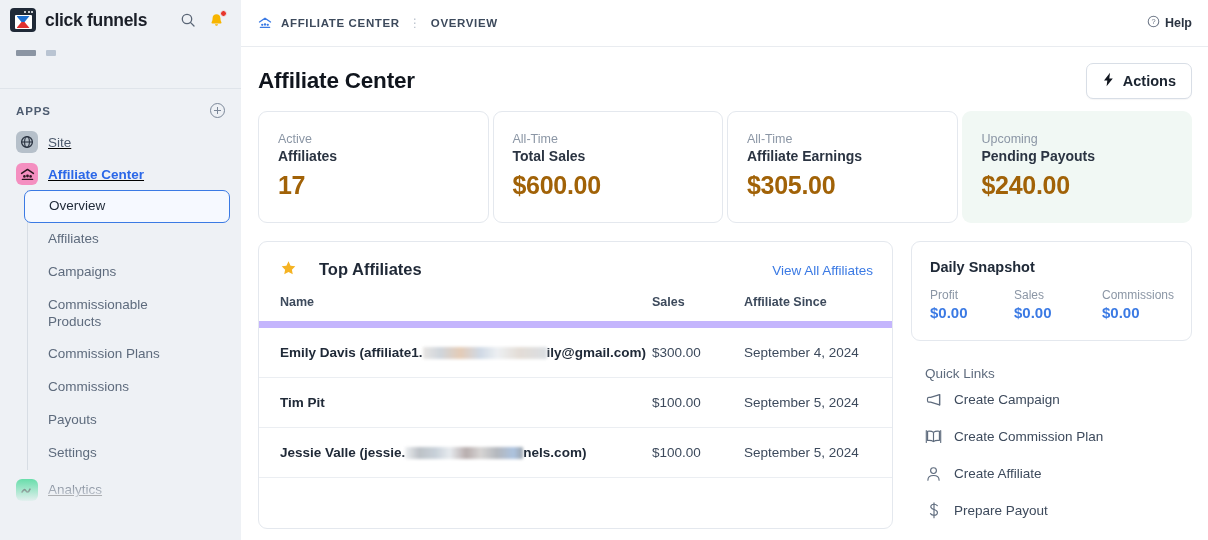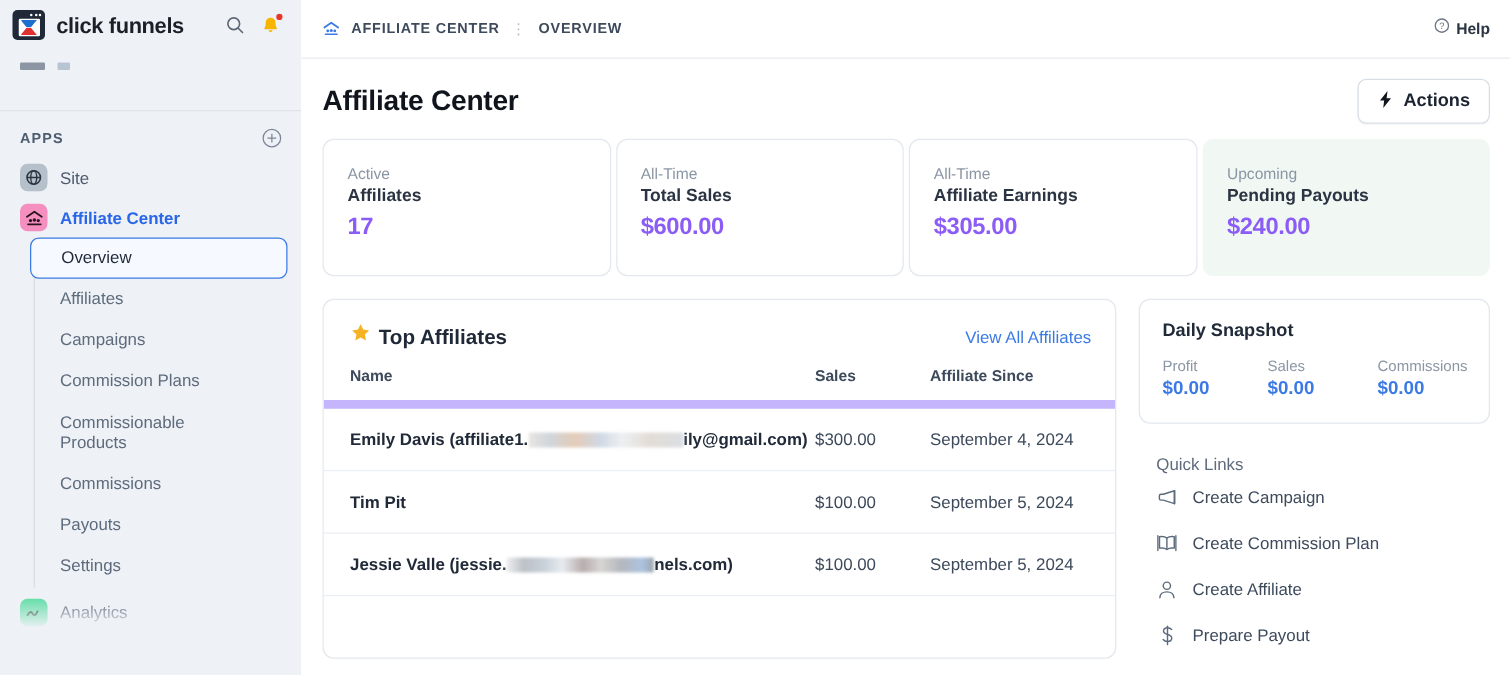--- a/index.html
+++ b/index.html
@@ -62,21 +62,21 @@
   .apps-head {
     display: flex; align-items: center; justify-content: space-between;
     padding: 14px 16px 8px 16px;
   }
   .apps-label { font-size: 11.5px; font-weight: 700; letter-spacing: .9px; color: #4e5c70; }
   .plus-circle { width: 15px; height: 15px; border: 1.3px solid #7b8798; border-radius: 50%; position: relative; cursor: pointer; }
   .plus-circle:before, .plus-circle:after { content:""; position: absolute; background: #7b8798; }
   .plus-circle:before { left: 3px; right: 3px; top: 6px; height: 1.3px; }
   .plus-circle:after { top: 3px; bottom: 3px; left: 6px; width: 1.3px; }
 
-  .app-row { display: flex; align-items: center; gap: 10px; padding: 5px 16px; cursor: pointer; }
+  .app-row { display: flex; align-items: center; gap: 10px; padding: 5px 16px; cursor: pointer; text-decoration: underline; }
   .app-ico { width: 22px; height: 22px; border-radius: 6px; flex: 0 0 22px; display:flex; align-items:center; justify-content:center; }
   .app-ico.site { background: #b6c0ca; }
   .app-ico.aff { background: #f48fc0; }
   .app-ico.ana { background: #57dba1; }
   .app-name { font-size: 13.5px; color: #4d5a6d; }
   .app-name.active { color: #2a67e8; font-weight: 700; }
 
   .subnav { margin-left: 27px; border-left: 1px solid #d7dde4; padding-left: 0; }
   .sub-item {
     font-size: 13.5px; color: #5e6b7d; padding: 8px 0 8px 20px; cursor: pointer; line-height: 1.25;
@@ -127,29 +127,29 @@
   .content { flex: 1; padding: 12px 16px 0 17px; overflow: hidden; }
 
   .stats { display: grid; grid-template-columns: repeat(4, 1fr); gap: 4px; }
   .stat {
     border: 1px solid #e4e8ee; border-radius: 9px; background: #fff;
     padding: 20px 19px 22px 19px; min-height: 110px;
   }
   .stat.tinted { background: #f1f8f4; border-color: transparent; }
   .stat-sub { font-size: 12.5px; color: #8b96a5; margin-bottom: 2px; }
   .stat-label { font-size: 14px; font-weight: 700; color: #2b3442; margin-bottom: 7px; }
-  .stat-value { font-size: 19px; font-weight: 700; color: #8b5cf6; letter-spacing: -.3px; }
+  .stat-value { font-size: 25px; font-weight: 700; color: #a16207; letter-spacing: -.3px; }
 
   .lower { display: flex; gap: 18px; margin-top: 18px; }
   .card {
     border: 1px solid #e4e8ee; border-radius: 9px; background: #fff;
   }
   .table-card { flex: 1; overflow: hidden; }
   .tc-head { display: flex; align-items: center; padding: 18px 19px 14px 21px; }
-  .tc-title-wrap { display: flex; align-items: flex-end; gap: 6px; flex: 1; }
+  .tc-title-wrap { display: flex; align-items: flex-start; gap: 22px; flex: 1; }
   .tc-title { font-size: 16.5px; font-weight: 700; color: #1f2836; }
   .view-all { font-size: 13.5px; color: #3b7ae4; cursor: pointer; }
 
   table { width: 100%; border-collapse: collapse; }
   thead th {
     font-size: 12.5px; font-weight: 700; color: #3d4a5c; text-align: left;
     padding: 0 0 12px 0; border-bottom: 7px solid #c4b5fd;
   }
   thead th.c-name { padding-left: 21px; }
   thead th.c-sales { width: 92px; }
@@ -252,22 +252,22 @@
             <path d="M2.4 12.4h10.2" stroke="#2b1620" stroke-width="1.4" stroke-linecap="round"></path>
           </svg>
       </span>
       <span class="app-name active">Affiliate Center</span>
     </div>
 
     <div class="subnav">
       <div class="sub-item selected">Overview</div>
       <div class="sub-item">Affiliates</div>
       <div class="sub-item">Campaigns</div>
+      <div class="sub-item" style="max-width:120px">Commissionable Products</div>
       <div class="sub-item">Commission Plans</div>
-      <div class="sub-item" style="max-width:120px">Commissionable Products</div>
       <div class="sub-item">Commissions</div>
       <div class="sub-item">Payouts</div>
       <div class="sub-item">Settings</div>
     </div>
 
     <div class="app-row" style="margin-top:4px">
       <span class="app-ico ana">
         <svg width="14" height="14" viewBox="0 0 14 14">
             <path d="M2 9.2c1.6-3 2.8-3.3 4-1.3 1.2 2 2.5 1.6 4-1.8" stroke="#12392a" stroke-width="1.5" fill="none" stroke-linecap="round"></path>
           </svg>

